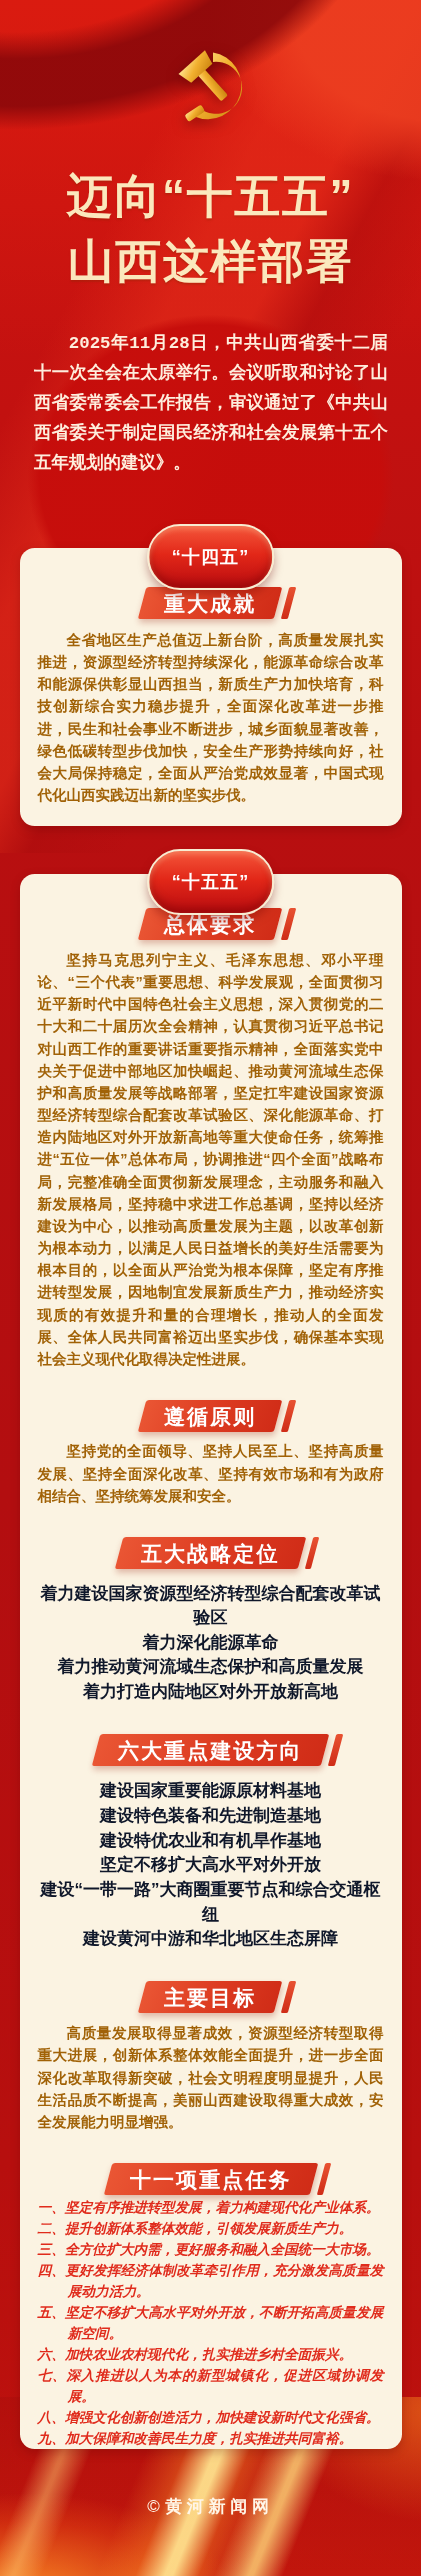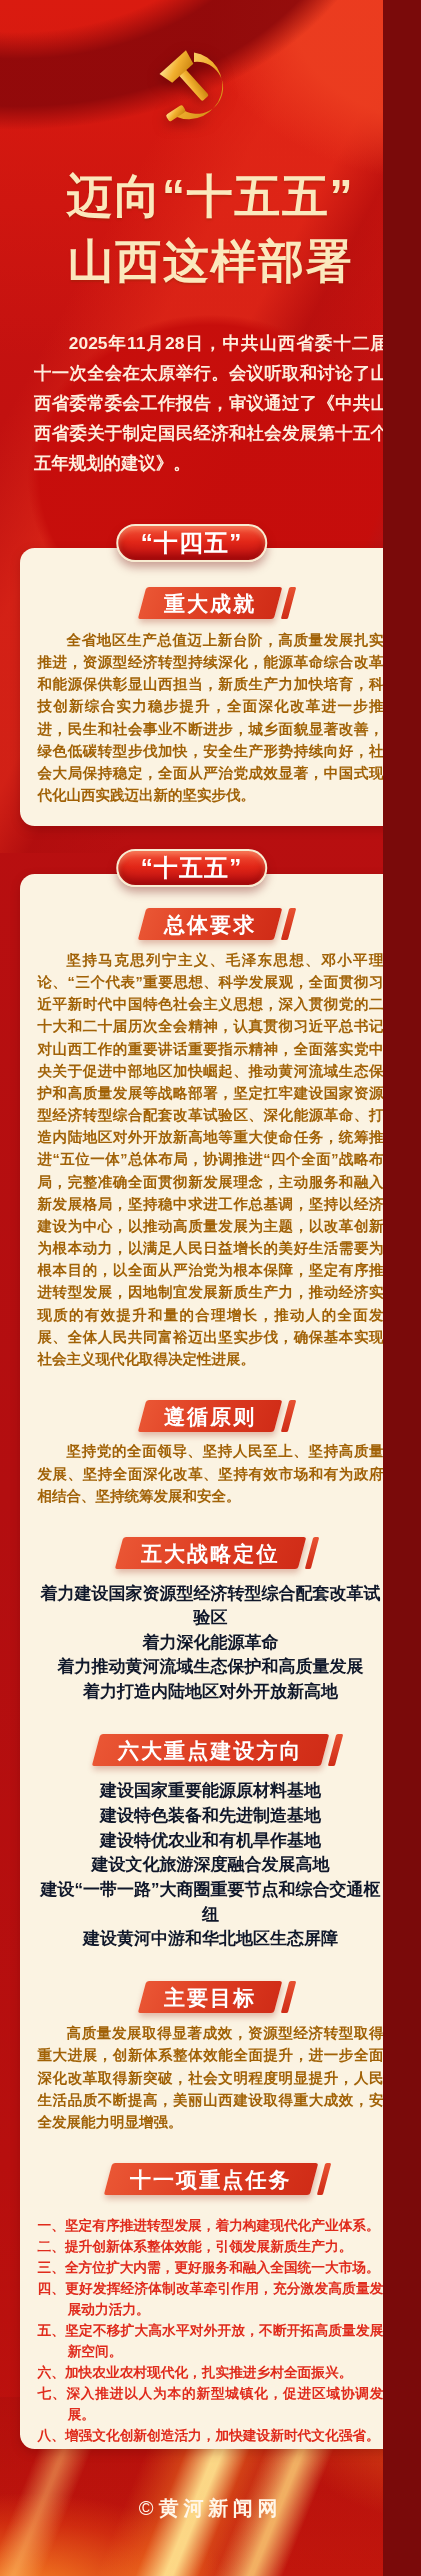--- a/index.html
+++ b/index.html
@@ -1,17 +1,17 @@
 <!DOCTYPE html>
 <html lang="zh" style="font-size:8.4px"><head>
 <meta charset="utf-8">
 <style>
   html,body{margin:0;padding:0;}
   body{width:421px;background:#7a0a0a;font-family:"Liberation Sans","DejaVu Sans",sans-serif;}
-  .page{position:relative;width:383px;height:2576px;overflow:hidden;
+  .page{position:relative;width:421px;height:2576px;overflow:hidden;
     background:linear-gradient(180deg,#d01510 0%,#c21110 16%,#b80f10 30%,#b30e10 58%,#b70f0e 84%,#bf120d 100%);}
   
   .bg-hero{position:absolute;top:0;left:0;width:421px;height:853px;pointer-events:none;
     background:
       radial-gradient(295px 263px at 50% 56%, rgba(198,13,11,.95) 0 58%, rgba(198,13,11,0) 62%),
       radial-gradient(474px 337px at 4% -16%, rgba(139,8,10,0) 50%, rgba(139,8,10,.9) 58% 72%, rgba(139,8,10,0) 79%),
       radial-gradient(400px 274px at 106% 2%, rgba(236,62,32,.9) 0 38%, rgba(236,62,32,0) 60%),
       linear-gradient(118deg, rgba(235,50,28,0) 26%, rgba(235,50,28,.5) 38% 48%, rgba(170,12,12,.45) 55%, rgba(170,12,12,0) 66%),
       linear-gradient(180deg, rgba(226,32,16,.55) 0%, rgba(226,32,16,0) 42%);}
   
@@ -24,25 +24,25 @@
       radial-gradient(221px 158px at 104% 8%, rgba(255,140,30,.55), rgba(255,140,30,0) 70%),
       linear-gradient(180deg, rgba(160,12,10,.3), rgba(205,45,10,.15));}
   
   .emblem{position:absolute;top:44px;left:50%;transform:translateX(-50%);
     filter:drop-shadow(0 4.2px 6.3px rgba(80,0,0,.55));}
   .title{position:absolute;top:133px;left:0;width:421px;text-align:center;
     color:#fbe8bd;font-weight:bold;font-size:46px;line-height:1.42;letter-spacing:1.6px;
     text-shadow:0 2.1px 1.6px rgba(140,40,5,.35);}
   
   .intro{position:absolute;top:329px;left:34px;width:354px;margin:0;
-    color:#feeedd;font-size:17.4px;line-height:1.72;text-align:justify;text-indent:2em;font-weight:600;}
+    color:#feeedd;font-size:17.4px;line-height:1.72;text-align:justify;text-indent:2em;font-weight:600;font-family:Liberation Mono, monospace;}
   
   .badge{position:absolute;left:50%;transform:translateX(-50%);z-index:5;white-space:nowrap;
-    font-size:24px;font-weight:bold;color:#fff;letter-spacing:1.1px;
-    padding:1px 23px;border-radius:526px;border:2.1px solid #f8ecd2;
+    font-size:18px;font-weight:bold;color:#fff;letter-spacing:1.1px;
+    padding:19px 23px;border-radius:526px;border:2.1px solid #f8ecd2;
     background:linear-gradient(180deg,#f4563a 0%,#e22718 46%,#ba0c10 100%);
     box-shadow:0 5.3px 9.5px rgba(110,0,0,.35), inset 0 3.2px 5.3px rgba(255,170,130,.45), inset 0 -5.3px 8.4px rgba(110,0,0,.4);}
   .badge-1{top:524px;}
   .badge-2{top:849px;}
   
   .card{position:absolute;left:19.5px;width:382px;background:#fbf3e2;border-radius:14.7px;
     box-shadow:0 3.2px 9.5px rgba(90,0,0,.25);box-sizing:border-box;padding:0 18px;overflow:hidden;}
   .card-1{top:548px;height:278px;}
   .card-2{top:874px;height:1575px;}
   
@@ -56,26 +56,26 @@
   .bar .stripe{position:absolute;top:0;right:-13.7px;width:6.8px;height:100%;
     background:linear-gradient(180deg,#e85232,#cf2c17);border-radius:1.6px;}
   .bar-text{display:inline-block;transform:skewX(15deg);
     color:#ffffff;font-size:21px;font-weight:bold;letter-spacing:2.1px;line-height:1.1;}
   
   .para{margin:8.4px 0 0 0;color:#a16207;font-size:14.5px;line-height:1.53;
     text-align:justify;text-indent:2em;font-weight:600;}
   .card-1 .para{margin-top:9.5px;}
   .center-list{margin-top:12.6px;}
   .center-list div{text-align:center;color:#0f172a;font-size:17px;line-height:1.45;font-weight:600;}
-  .num-list{margin-top:20px;}
+  .num-list{margin-top:2px;font-style:italic;}
   .num-list div{color:#e02b1c;font-size:13.7px;line-height:21px;font-weight:600;
     padding-left:2.2em;text-indent:-2.2em;text-align:justify;}
   
   .footer{position:absolute;top:2495px;left:0;width:421px;text-align:center;
-    color:#fff6e8;font-size:20px;letter-spacing:4.7px;font-weight:600;}
+    color:#fff6e8;font-size:17px;letter-spacing:4.7px;font-weight:600;}
   .footer .c{letter-spacing:0;margin-right:5.3px;font-weight:400;}
 </style>
 </head>
 <body>
 
 <div class="page">
   <div class="bg-hero"></div>
   <div class="bg-bottom"></div>
 
   <div class="emblem">
@@ -160,21 +160,21 @@
       <div class="sec-head">
         <span class="bar">
           <i class="stripe"></i>
           <span class="bar-text">六大重点建设方向</span>
         </span>
       </div>
       <div class="center-list">
         <div>建设国家重要能源原材料基地</div>
         <div>建设特色装备和先进制造基地</div>
         <div>建设特优农业和有机旱作基地</div>
-        <div>建设文化旅游深度融合发展高地</div>
+        <div>坚定不移扩大高水平对外开放</div>
         <div>建设“一带一路”大商圈重要节点和综合交通枢纽</div>
         <div>建设黄河中游和华北地区生态屏障</div>
       </div>
     </div>
 
     <div class="block">
       <div class="sec-head">
         <span class="bar">
           <i class="stripe"></i>
           <span class="bar-text">主要目标</span>

